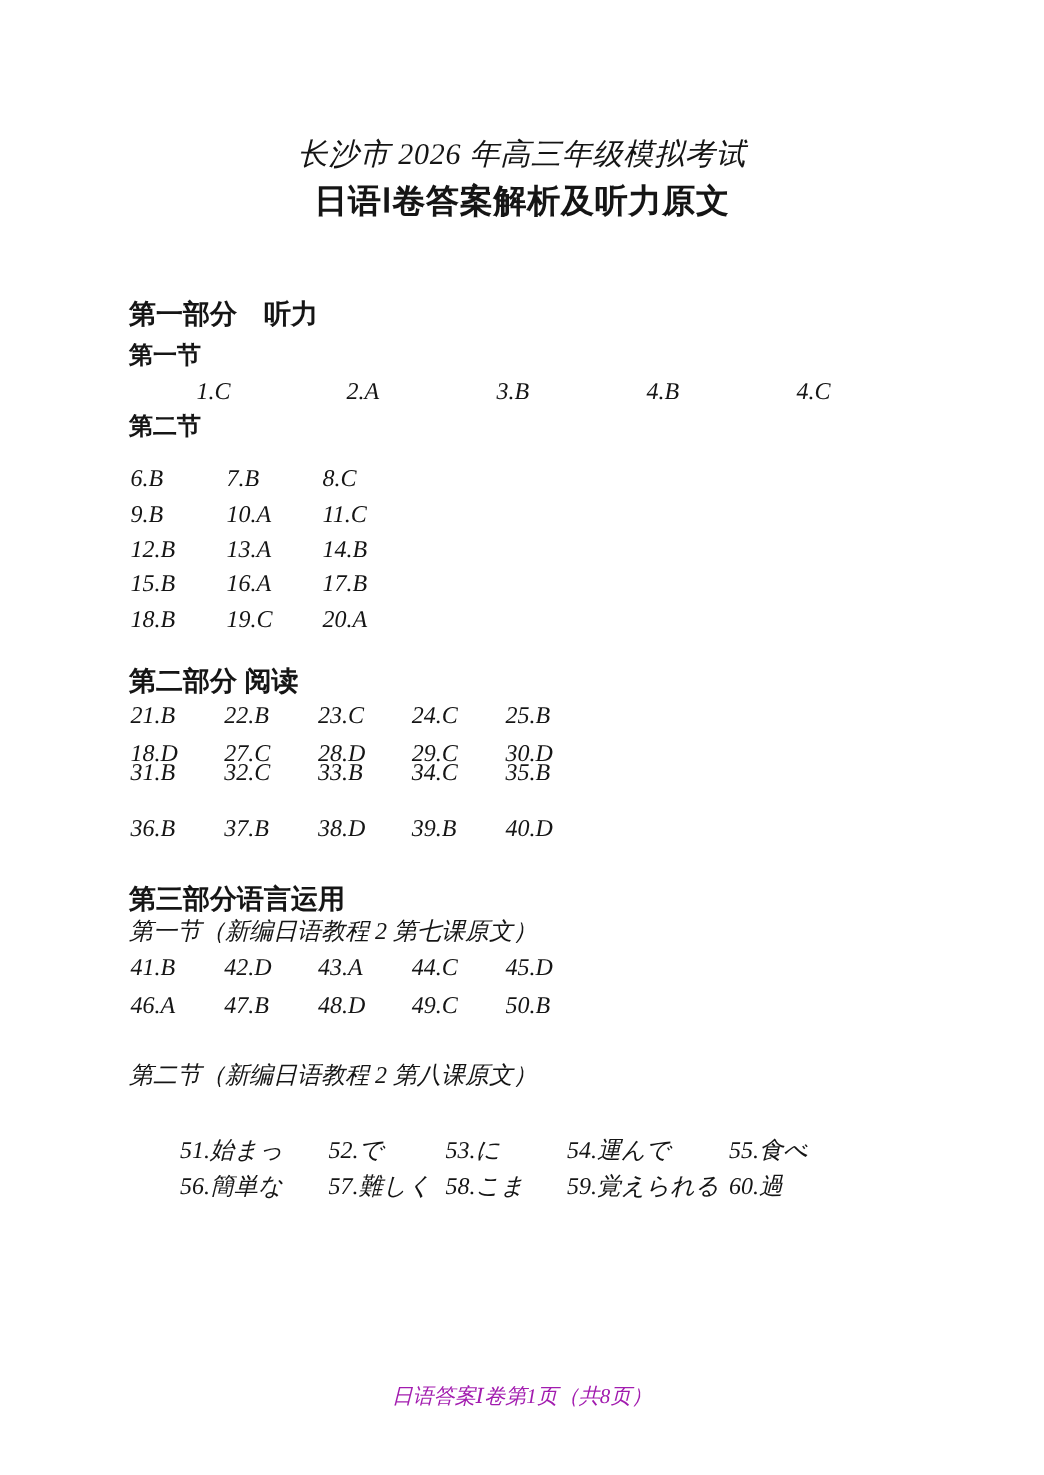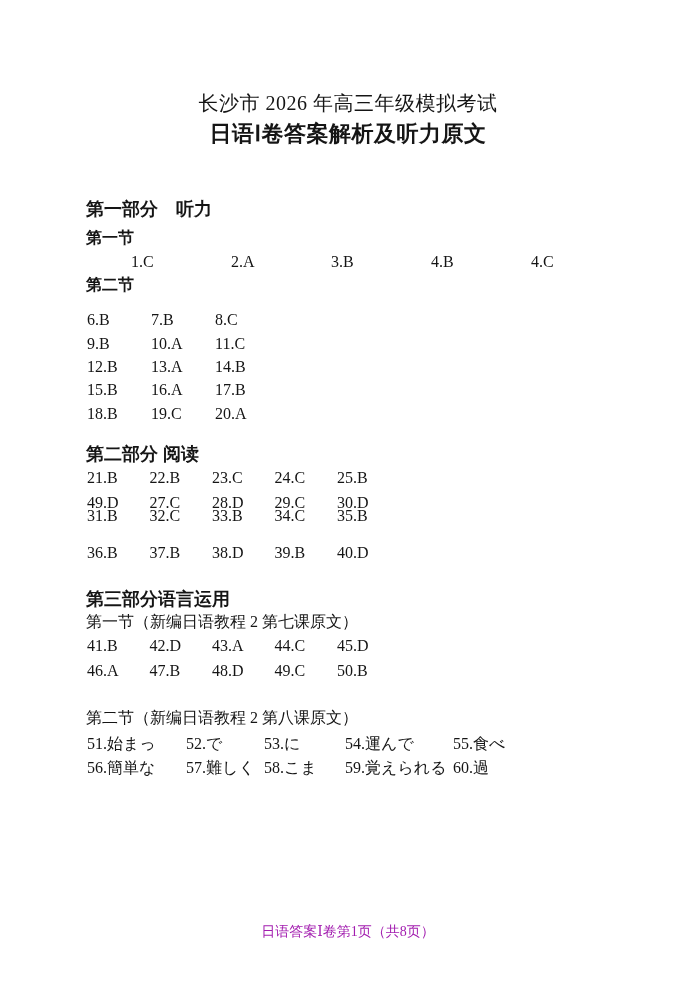--- a/index.html
+++ b/index.html
@@ -2,39 +2,39 @@
 <html><head>
 <meta charset="utf-8">
 <style>
   html,body{margin:0;padding:0;background:#ffffff;}
   .page{
     position:relative;width:696px;height:983px;background:#ffffff;
     color:#151515;overflow:hidden;
   }
   .abs{position:absolute;line-height:1;white-space:nowrap;}
   .center{left:0;right:0;text-align:center;}
-  .serif{font-family:"Liberation Serif","DejaVu Serif",serif;}
+  .serif{font-family:"Liberation Serif","DejaVu Serif",serif;font-style:italic;}
   .hei{font-family:"Liberation Sans","DejaVu Sans",sans-serif;font-weight:700;}
   .title1{font-size:20px;letter-spacing:0.5px;}
   .title2{font-size:22px;letter-spacing:0.5px;font-family:Liberation Mono, monospace;}
   .part-heading{font-size:18px;left:86px;}
   .sub-bold{font-size:16px;left:86px;}
   .sub-serif{font-size:16px;left:86px;}
   .row{left:87px;font-size:16px;}
   .row .c{display:inline-block;}
   .cols-a .c{width:52px;margin-left:44px;}
   .cols-a .c:last-child{width:auto;}
   .cols-b .c{width:60px;}
   .cols-b .c:last-child{width:auto;margin-top:11px;}
   .cols-c .c{width:58.5px;}
   .cols-c .c:last-child{width:auto;}
-  .cols-d .c:nth-child(1){width:95px;}
+  .cols-d .c:nth-child(1){width:95px;margin-left:33px;}
   .cols-d .c:nth-child(2){width:74px;}
   .cols-d .c:nth-child(3){width:77px;}
-  .cols-d .c:nth-child(4){width:104px;}
+  .cols-d .c:nth-child(4){width:104px;margin-top:24px;}
   .cols-d .c:nth-child(5){width:auto;}
   .footer{font-size:14px;color:#a21caf;}
 </style>
 </head>
 <body>
 
 <div class="page">
 
   <div class="abs center serif title1" style="top:93px">长沙市 2026 年高三年级模拟考试</div>
   <div class="abs center hei title2" style="top:125px">日语Ⅰ卷答案解析及听力原文</div>
@@ -81,21 +81,21 @@
   <div class="abs hei part-heading" style="top:445px">第二部分 阅读</div>
 
   <div class="abs serif row cols-c" style="top:470px">
     <span class="c">21.B</span>
     <span class="c">22.B</span>
     <span class="c">23.C</span>
     <span class="c">24.C</span>
     <span class="c">25.B</span>
   </div>
   <div class="abs serif row cols-c" style="top:495px">
-    <span class="c">49.D</span>
+    <span class="c">18.D</span>
     <span class="c">27.C</span>
     <span class="c">28.D</span>
     <span class="c">29.C</span>
     <span class="c">30.D</span>
   </div>
   <div class="abs serif row cols-c" style="top:508px">
     <span class="c">31.B</span>
     <span class="c">32.C</span>
     <span class="c">33.B</span>
     <span class="c">34.C</span>

